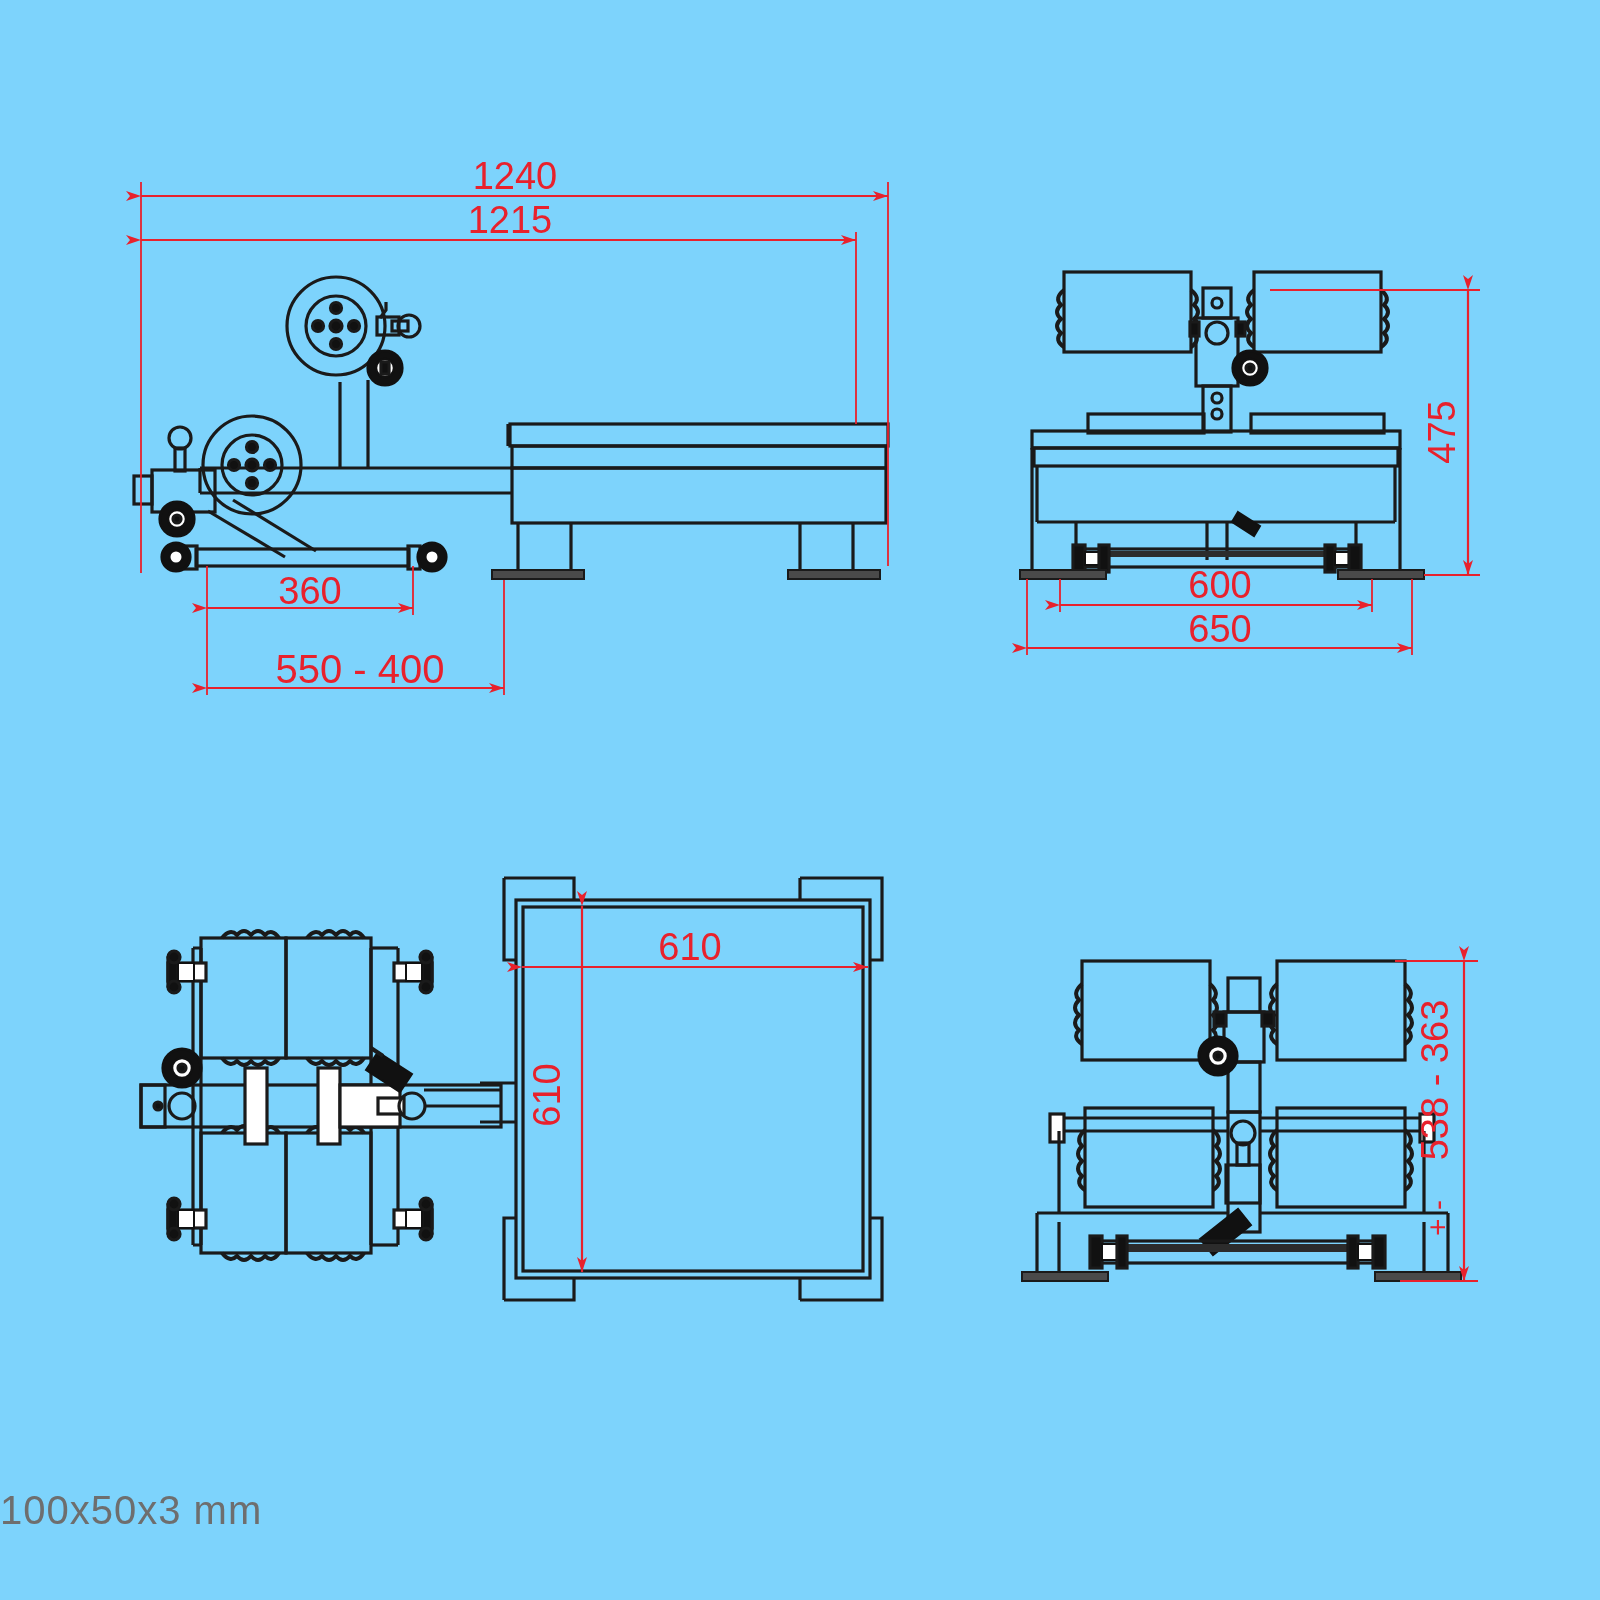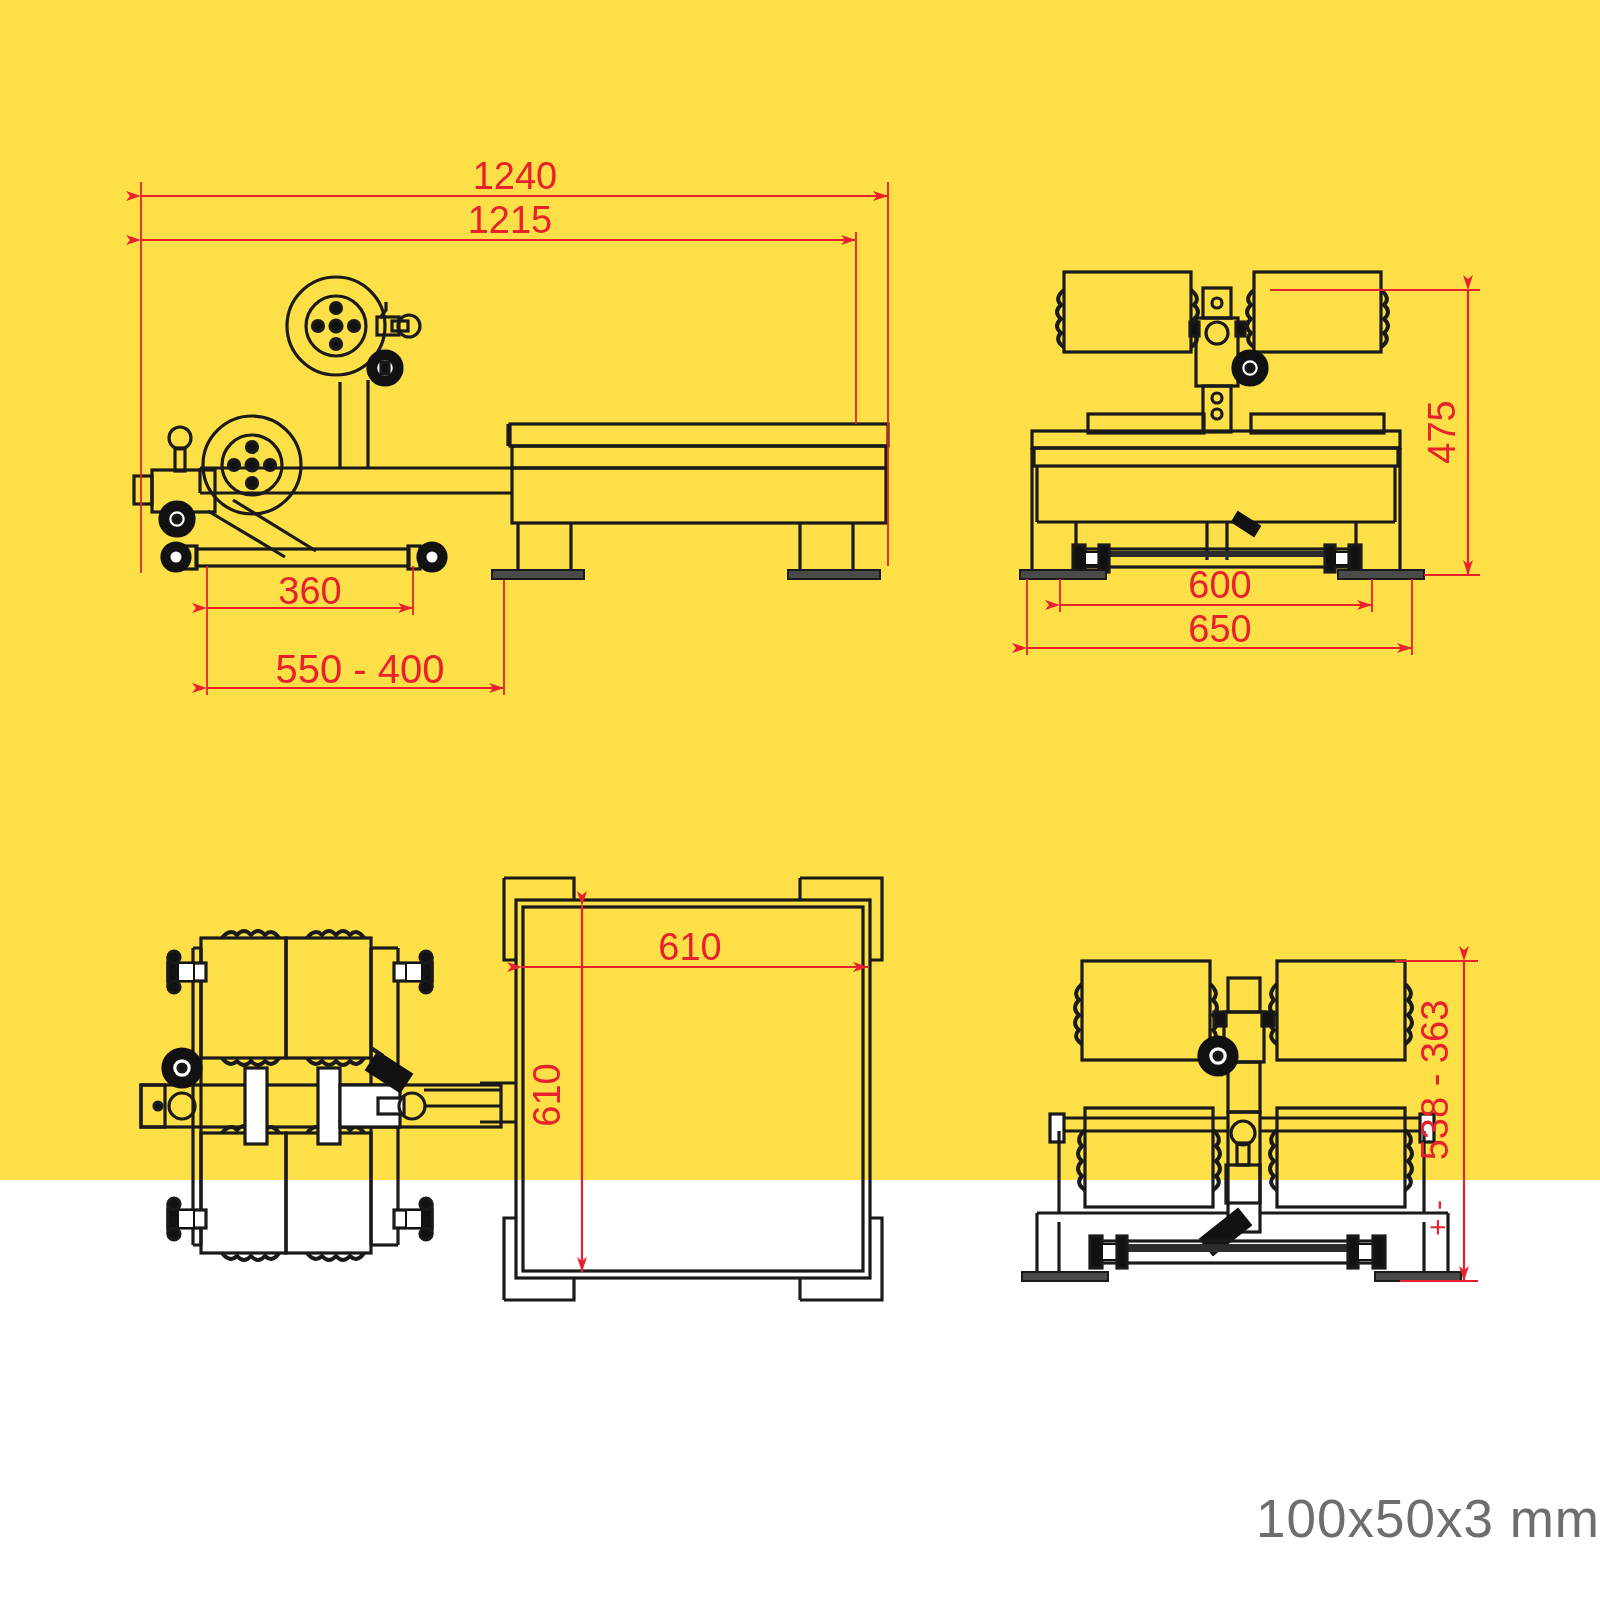--- a/index.html
+++ b/index.html
@@ -12,38 +12,38 @@
     width: 1600px;
     height: 1600px;
     font-family: "Liberation Sans", sans-serif;
     overflow: hidden;
     position: relative;
   }
   #sheet {
     position: absolute;
     left: 0; top: 0;
     width: 1600px;
-    height: 1180px;
-    background: #fde047;
+    height: 1600px;
+    background: #7dd3fc;
   }
   svg.drawing {
     position: absolute;
     left: 0; top: 0;
     width: 1600px;
     height: 1600px;
     display: block;
   }
   .caption {
     position: absolute;
     left: 0;
     top: 1488px;
     width: 1600px;
-    text-align: right;
+    text-align: left;
     font-family: "Liberation Sans", sans-serif;
-    font-size: 53px;
+    font-size: 40px;
     letter-spacing: 1px;
     color: #6e6e6e;
     font-weight: 300;
     white-space: nowrap;
   }
 </style>
 </head>
 <body>
 
 <div id="sheet">

